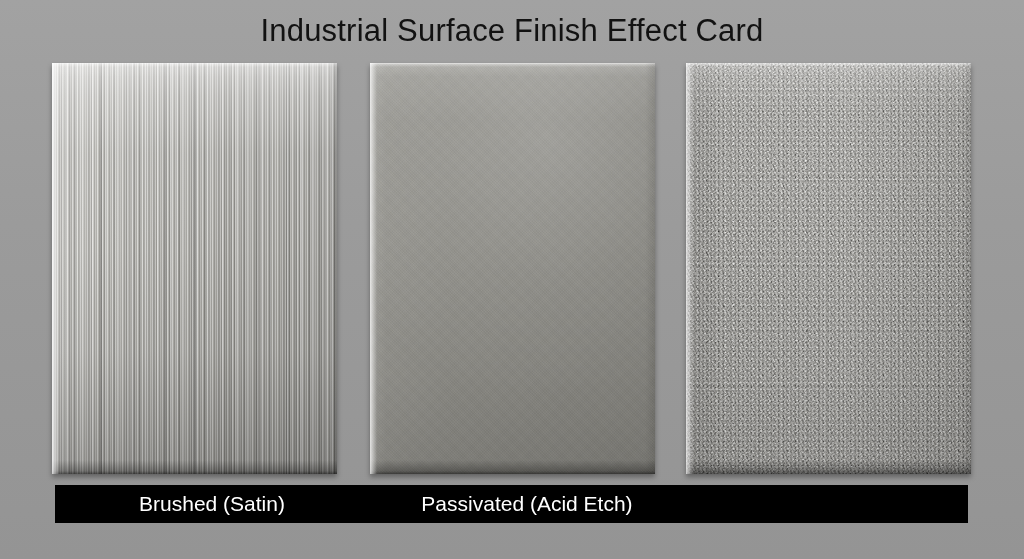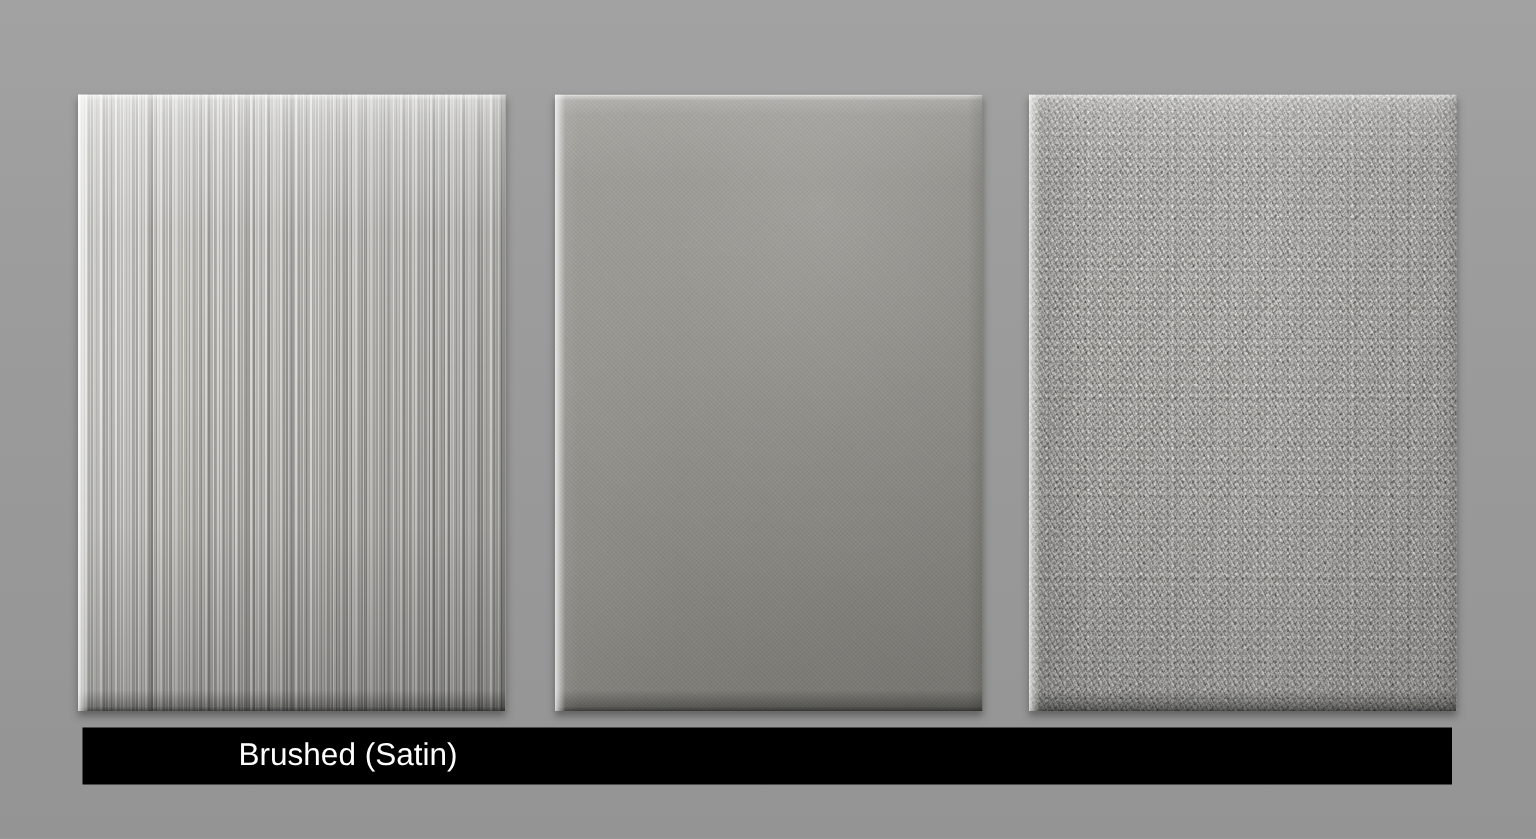--- a/index.html
+++ b/index.html
@@ -230,45 +230,46 @@
     display: flex;
     align-items: center;
   }
   .label-cell {
     flex: 1 1 0;
     text-align: center;
     color: #ffffff;
     font-size: 21px;
     line-height: 26px;
     white-space: nowrap;
-    padding-left: 20px;
   }
   #label-cell-1 { flex: 0 0 314px; }
   #label-cell-2 { flex: 0 0 316px; }
   #label-cell-3 { flex: 0 0 283px; }
 </style>
 </head>
 <body>
 
 <div id="card">
 
+  <div id="title">Industrial Surface Finish Effect Card</div>
 
   <div class="panel" id="panel-brushed">
     <div class="grain"></div>
     <div class="sheen"></div>
   </div>
 
   <div class="panel" id="panel-passivated">
     <div class="grain"></div>
     <div class="sheen"></div>
   </div>
 
   <div class="panel" id="panel-blasted">
     <div class="grain"></div>
     <div class="grain2"></div>
     <div class="sheen"></div>
   </div>
 
   <div id="label-bar">
     <div class="label-cell" id="label-cell-1">Brushed (Satin)</div>
+    <div class="label-cell" id="label-cell-2">Passivated (Acid Etch)</div>
   </div>
 
 </div>
 
 </body></html>

